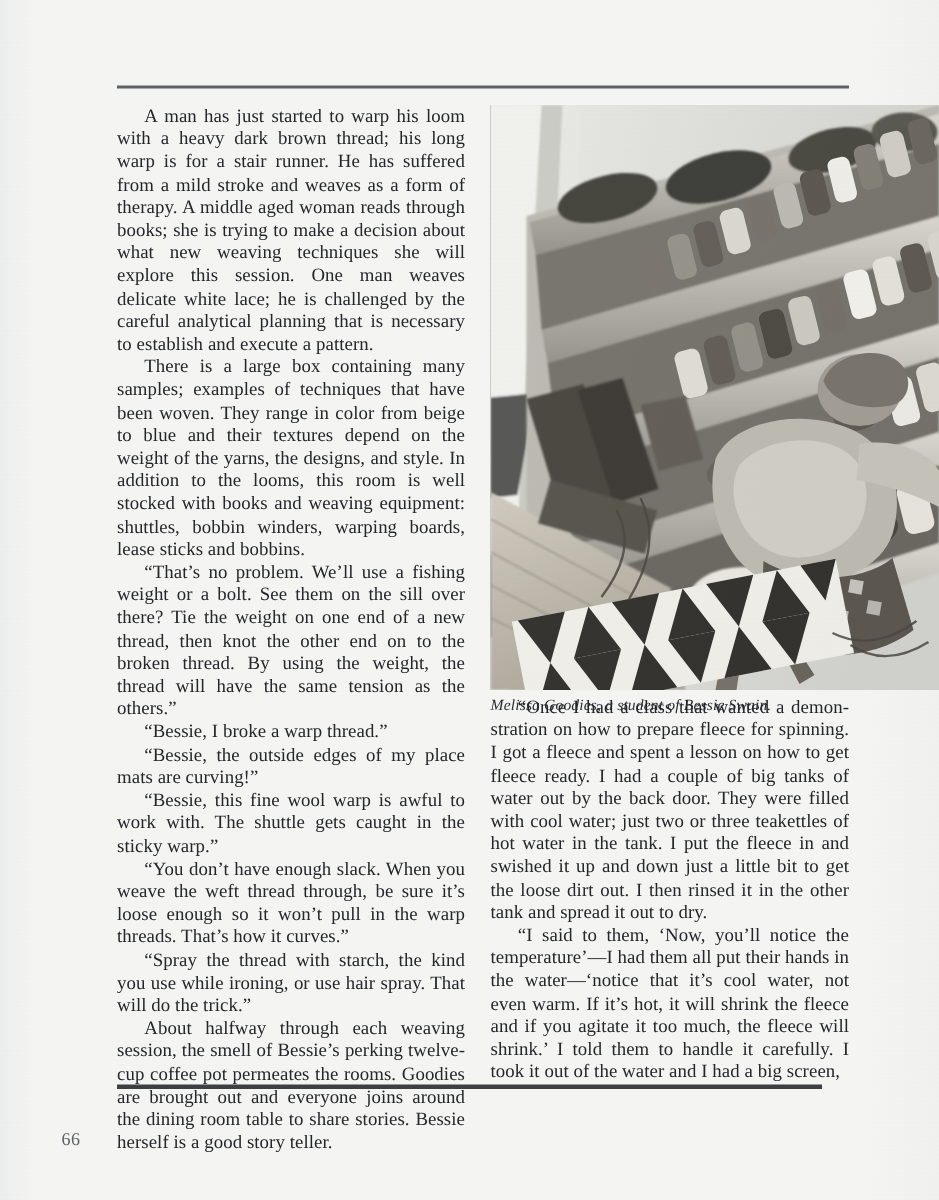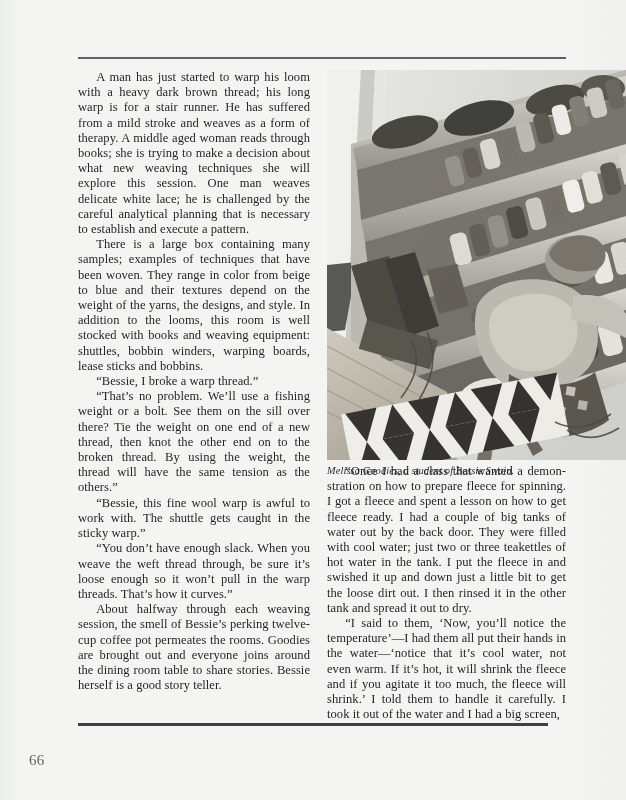--- a/index.html
+++ b/index.html
@@ -84,23 +84,23 @@
     top: 464px;
     width: 270px;
     font-style: italic;
     font-size: 10.4px;
     line-height: 13px;
     color: #2b2d31;
     letter-spacing: 0.1px;
   }
   .page-number {
     position: absolute;
-    left: 29px;
+    left: 41px;
     top: 752px;
-    font-size: 15px;
+    font-size: 12px;
     color: #5e6266;
     letter-spacing: 0.3px;
   }
   .grain {
     position: absolute;
     inset: 0;
     pointer-events: none;
     opacity: 0.30;
     background-image:
       repeating-linear-gradient(0deg, rgba(0,0,0,0.012) 0px, rgba(0,0,0,0) 2px, rgba(0,0,0,0.012) 3px);
@@ -111,24 +111,26 @@
 
 <div class="page">
 
   <div class="paper-tint"></div>
 
   <div class="rule-top"></div>
 
   <div class="col-left">
     <p class="body">A man has just started to warp his loom with a heavy dark brown thread; his long warp is for a stair runner. He has suffered from a mild stroke and weaves as a form of therapy. A middle aged woman reads through books; she is trying to make a deci­sion about what new weaving techniques she will explore this session. One man weaves delicate white lace; he is challenged by the careful analytical planning that is necessary to establish and execute a pattern.</p>
     <p class="body">There is a large box containing many samples; examples of techniques that have been woven. They range in color from beige to blue and their textures depend on the weight of the yarns, the designs, and style. In addition to the looms, this room is well stocked with books and weaving equipment: shuttles, bobbin winders, warping boards, lease sticks and bobbins.</p>
+    <p class="body">“That’s no problem. We’ll use a fishing weight or a bolt. See them on the sill over there? Tie the weight on one end of a new thread, then knot the other end on to the broken thread. By using the weight, the thread will have the same tension as the others.”</p>
     <p class="body">“Bessie, I broke a warp thread.”</p>
-    <p class="body">“That’s no problem. We’ll use a fishing weight or a bolt. See them on the sill over there? Tie the weight on one end of a new thread, then knot the other end on to the broken thread. By using the weight, the thread will have the same tension as the others.”</p>
+    <p class="body">“Bessie, the outside edges of my place mats are curving!”</p>
     <p class="body">“Bessie, this fine wool warp is awful to work with. The shuttle gets caught in the sticky warp.”</p>
     <p class="body">“You don’t have enough slack. When you weave the weft thread through, be sure it’s loose enough so it won’t pull in the warp threads. That’s how it curves.”</p>
+    <p class="body">“Spray the thread with starch, the kind you use while ironing, or use hair spray. That will do the trick.”</p>
     <p class="body">About halfway through each weaving session, the smell of Bessie’s perking twelve-cup coffee pot permeates the rooms. Goodies are brought out and everyone joins around the dining room table to share stories. Bessie herself is a good story teller.</p>
   </div>
 
   <div class="photo">
     <svg width="299" height="390" viewBox="0 0 299 390" xmlns="http://www.w3.org/2000/svg">
       <defs>
         <linearGradient id="wallg" x1="0" y1="0" x2="1" y2="0.3">
           <stop offset="0" stop-color="#e9eae6"></stop>
           <stop offset="1" stop-color="#cfd0cb"></stop>
         </linearGradient>

